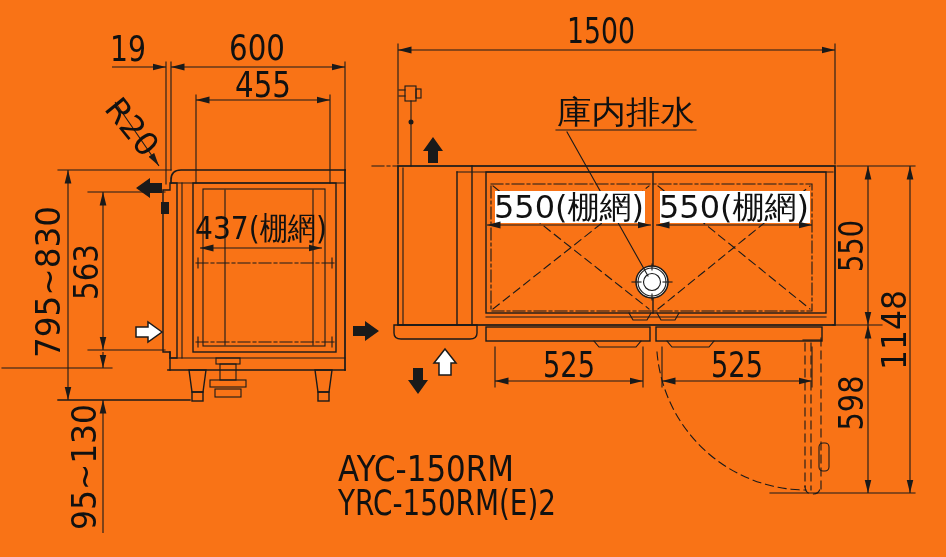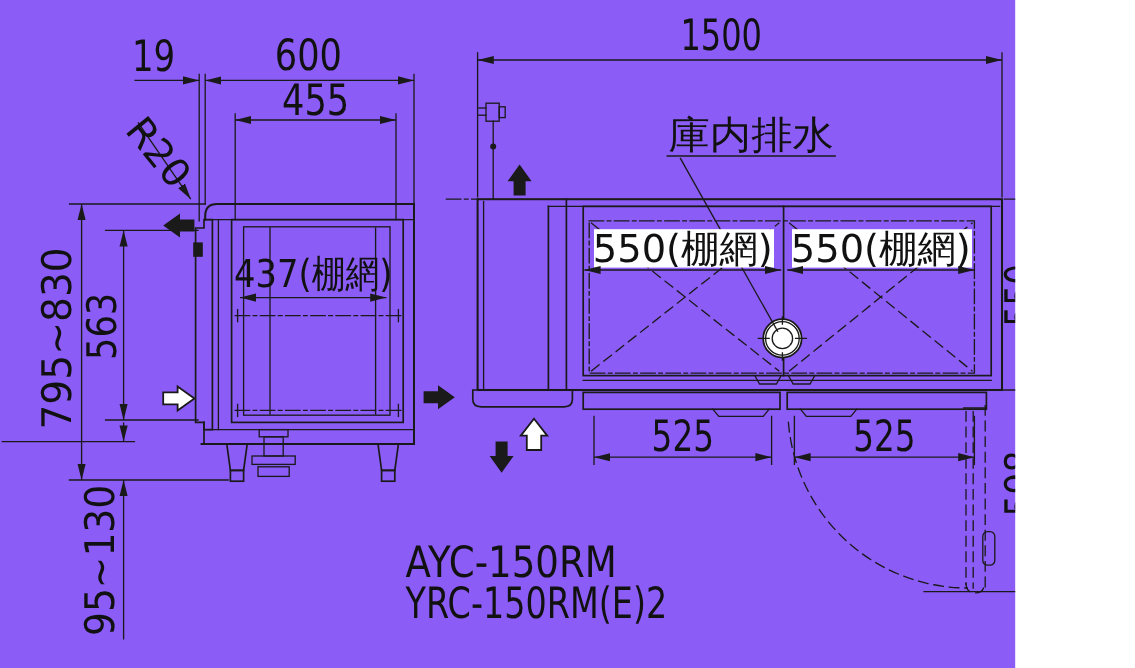--- a/index.html
+++ b/index.html
@@ -1,16 +1,16 @@
 <!DOCTYPE html>
 <html><head>
 <meta charset="utf-8">
 <style>
   html,body{margin:0;padding:0;background:#ffffff;}
-  .wrap{width:846px;height:557px;position:relative;background:#8b5cf6;overflow:hidden;}
+  .wrap{width:946px;height:557px;position:relative;background:#f97316;overflow:hidden;}
   svg{display:block;}
   .ln  {stroke:#1a1a1a;stroke-width:1.7;fill:none;stroke-linecap:square;}
   .tn  {stroke:#1a1a1a;stroke-width:1.1;fill:none;stroke-linecap:square;}
   .md  {stroke:#1a1a1a;stroke-width:1.4;fill:none;stroke-linecap:square;}
   .dim {stroke:#1a1a1a;stroke-width:1.1;fill:none;}
   .dd  {stroke-dasharray:12 3 3 3;}
   .dsh {stroke-dasharray:8 5;}
   .blk {fill:#1a1a1a;stroke:none;}
   .wht {fill:#ffffff;stroke:#1a1a1a;stroke-width:1.5;}
   text{font-family:"DejaVu Sans","Liberation Sans",sans-serif;fill:#111111;}

